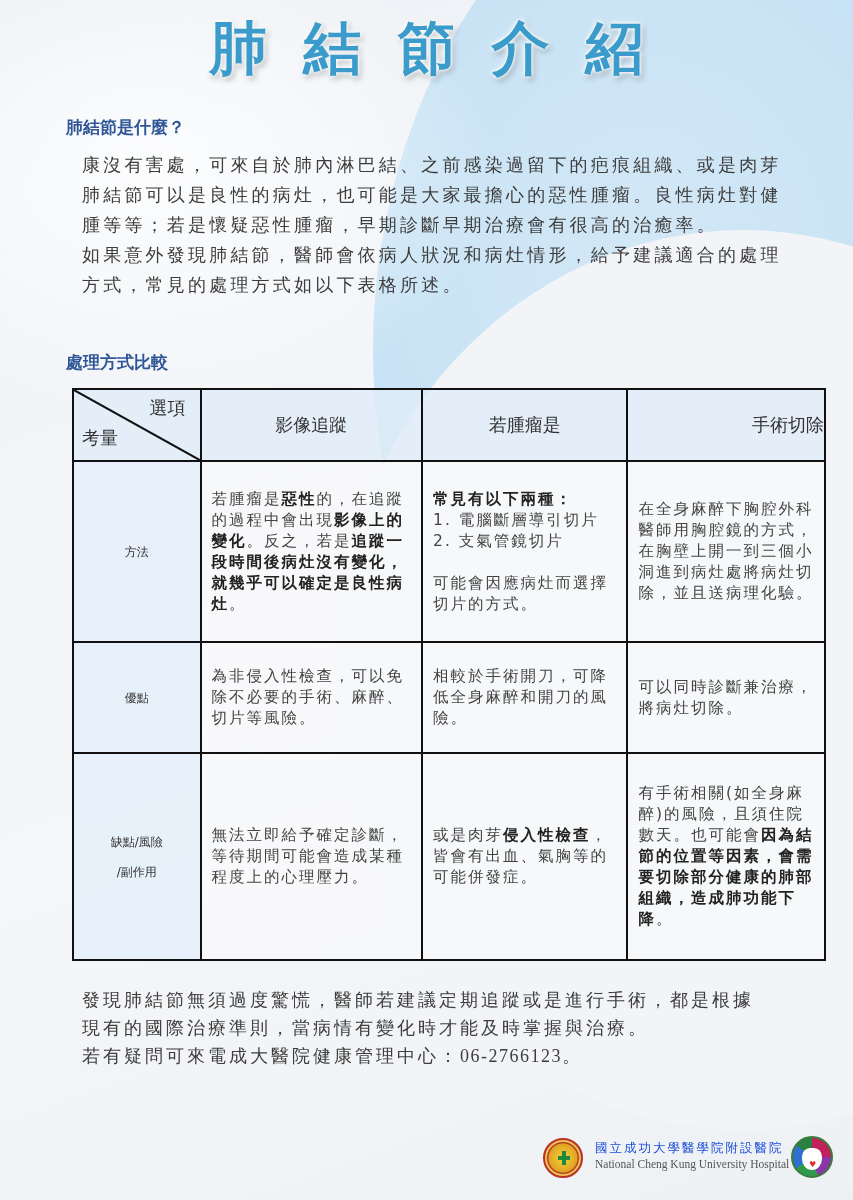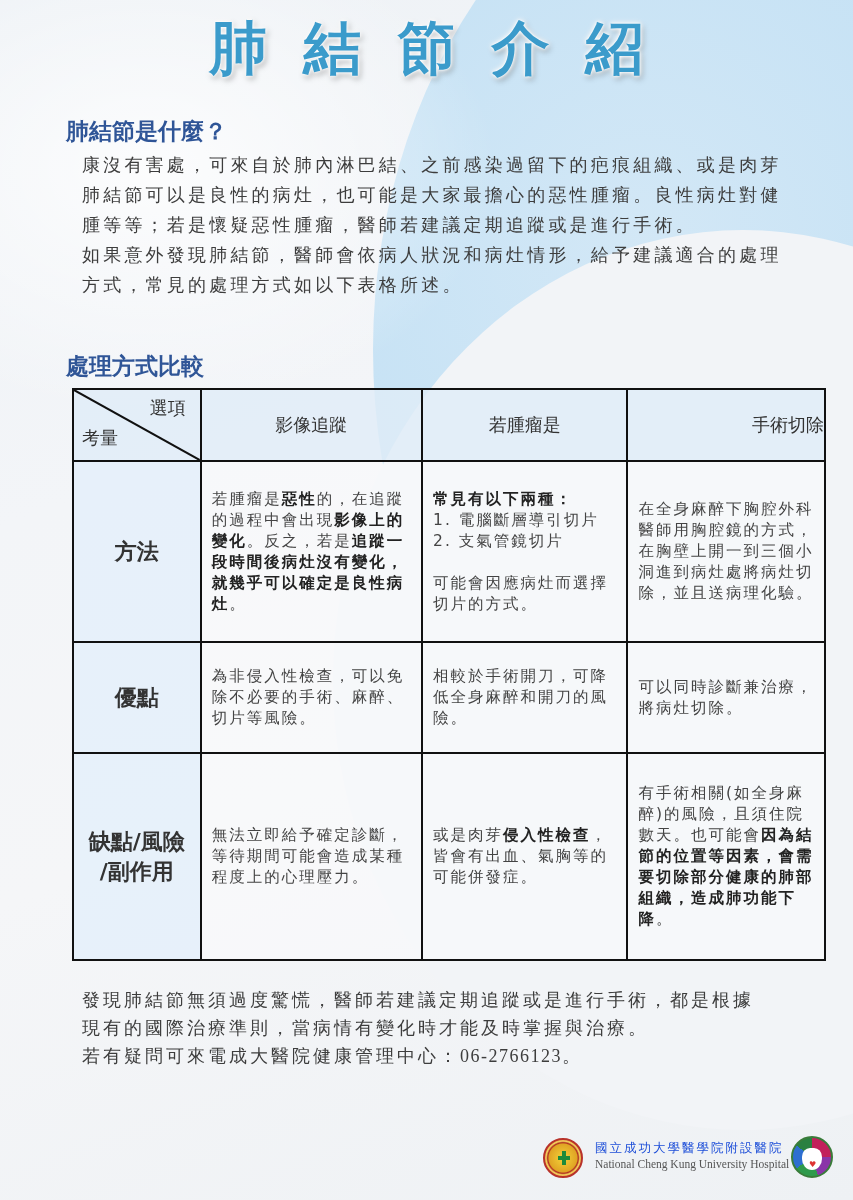--- a/index.html
+++ b/index.html
@@ -31,21 +31,21 @@
     .title {
       position: absolute; top: 8px; left: 0; width: 853px; text-align: center;
       font-size: 58px; font-weight: bold; color: #3b9bcb; letter-spacing: 36px;
       padding-left: 36px;
       text-shadow: 0 0 2px #fff, 0 0 4px #fff, 0 0 6px #fff, 2px 3px 6px rgba(0,0,0,0.35);
       line-height: 80px;
     }
 
     .section-heading {
       position: absolute; left: 66px;
-      font-size: 23px; font-weight: bold; color: #2f5597;
+      font-size: 17px; font-weight: bold; color: #2f5597;
     }
     .h1 { top: 116px; }
     .h2 { top: 351px; }
 
     .intro {
       position: absolute; top: 150px; left: 82px; width: 748px;
       font-size: 18px; line-height: 30px; letter-spacing: 3.2px; color: #3d3d3d;
     }
     .intro p { white-space: nowrap; }
 
@@ -61,21 +61,21 @@
     .corner { position: relative; width: 128px; }
     .corner svg { position: absolute; left: 0; top: 0; width: 100%; height: 100%; }
     .corner .opt { position: absolute; right: 14px; top: 6px; font-size: 18px; }
     .corner .cons { position: absolute; left: 8px; bottom: 10px; font-size: 18px; }
     .col1 { width: 222px; }
     .col2 { width: 206px; }
     .col3 { width: 198px; text-align: right; }
 
     .rowhead {
       background: rgba(225,238,249,0.75); text-align: center;
-      font-size: 22px; font-weight: bold; color: #333; line-height: 30px;
+      font-size: 12px; font-weight: normal; color: #333; line-height: 30px;
     }
     .cell {
       padding: 4px 10px 4px 10px; font-size: 15.5px; line-height: 21px;
       letter-spacing: 2px; color: #444;
     }
     .cell b { color: #222; }
     .r1 { height: 181px; }
     .r2 { height: 111px; }
     .r3 { height: 207px; }
 
@@ -122,21 +122,21 @@
 <div class="bg-swoosh3"></div>
 
 <div class="page">
 
   <div class="title">肺結節介紹</div>
 
   <div class="section-heading h1">肺結節是什麼？</div>
   <div class="intro">
     <p>康沒有害處，可來自於肺內淋巴結、之前感染過留下的疤痕組織、或是肉芽</p>
     <p>肺結節可以是良性的病灶，也可能是大家最擔心的惡性腫瘤。良性病灶對健</p>
-    <p>腫等等；若是懷疑惡性腫瘤，醫師若建議定期追蹤或是進行手術。</p>
+    <p>腫等等；若是懷疑惡性腫瘤，早期診斷早期治療會有很高的治癒率。</p>
     <p>如果意外發現肺結節，醫師會依病人狀況和病灶情形，給予建議適合的處理</p>
     <p>方式，常見的處理方式如以下表格所述。</p>
   </div>
 
   <div class="section-heading h2">處理方式比較</div>
 
   <table class="compare">
     <tbody>
         <tr class="hdr">
       <th class="corner">

